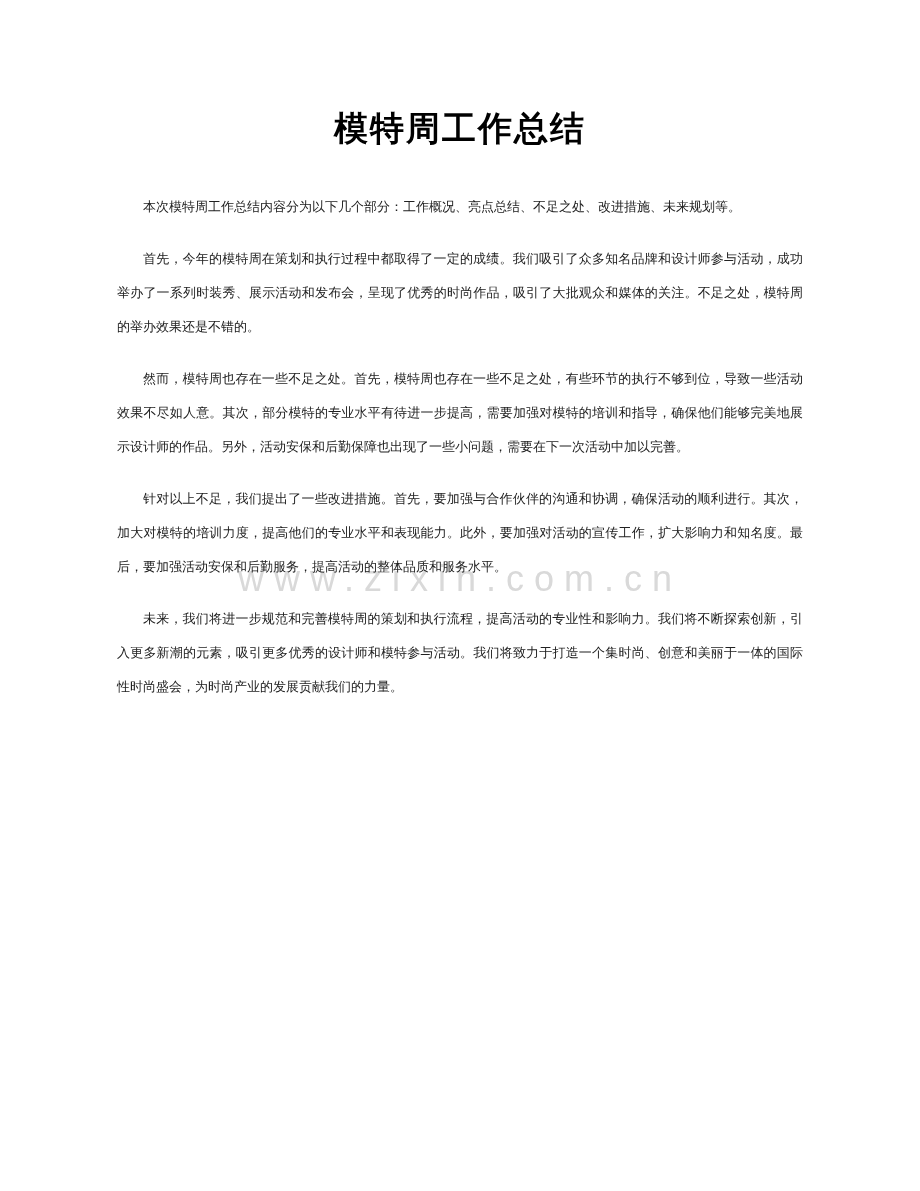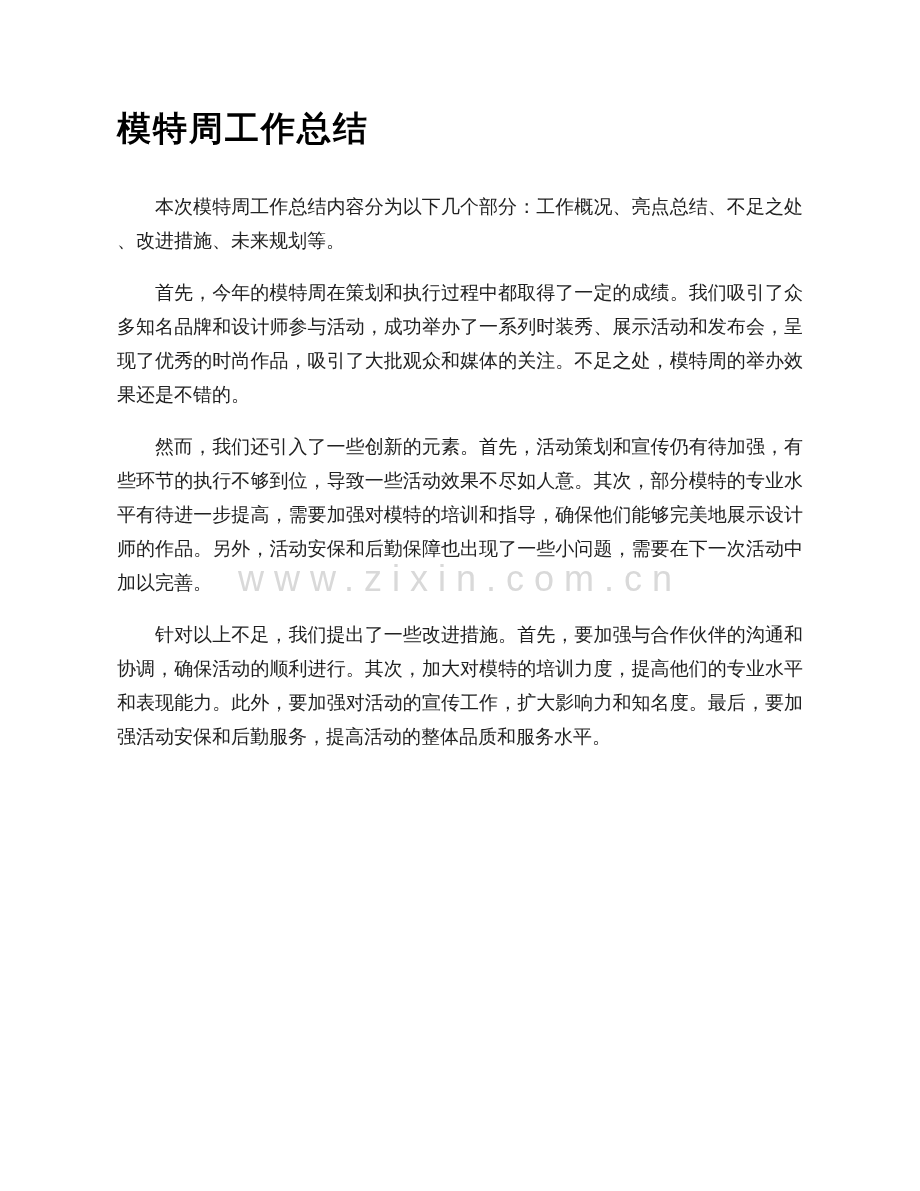--- a/index.html
+++ b/index.html
@@ -30,32 +30,32 @@
     white-space: nowrap;
     user-select: none;
   }
   .doc {
     position: relative;
     z-index: 1;
     padding: 0 117px;
   }
   .doc-title {
     margin: 106px 0 40px 0;
-    text-align: left;
+    text-align: center;
     font-family: "Liberation Sans", sans-serif;
     font-weight: 700;
     font-size: 34px;
     line-height: 44px;
     color: var(--title-text, #000000);
     letter-spacing: 2px;
   }
   .doc-paragraph {
     margin: 0 0 18px 0;
     font-family: Liberation Sans, sans-serif;
-    font-size: 19px;
+    font-size: 13px;
     line-height: 34px;
     color: var(--body-text, #212121);
     text-align: justify;
     text-indent: 2em;
     line-break: anywhere;
   }
 </style>
 </head>
 <body>
 
@@ -65,19 +65,20 @@
 
   <div class="doc">
 
     <h1 class="doc-title">模特周工作总结</h1>
 
     <p class="doc-paragraph">本次模特周工作总结内容分为以下几个部分：工作概况、亮点总结、不足之处、改进措施、未来规划等。</p>
 
     <p class="doc-paragraph">首先，今年的模特周在策划和执行过程中都取得了一定的成绩。我们吸引了众多知名品牌和设计师参与活动，成功举办了一系列时装秀、展示活动和发布会，呈现了优秀的时尚作品，吸引了大批观众和媒体的关注。不足之处，模特周的举办效果还是不错的。</p>
 
 
-    <p class="doc-paragraph">然而，我们还引入了一些创新的元素。首先，活动策划和宣传仍有待加强，有些环节的执行不够到位，导致一些活动效果不尽如人意。其次，部分模特的专业水平有待进一步提高，需要加强对模特的培训和指导，确保他们能够完美地展示设计师的作品。另外，活动安保和后勤保障也出现了一些小问题，需要在下一次活动中加以完善。</p>
+    <p class="doc-paragraph">然而，模特周也存在一些不足之处。首先，模特周也存在一些不足之处，有些环节的执行不够到位，导致一些活动效果不尽如人意。其次，部分模特的专业水平有待进一步提高，需要加强对模特的培训和指导，确保他们能够完美地展示设计师的作品。另外，活动安保和后勤保障也出现了一些小问题，需要在下一次活动中加以完善。</p>
 
     <p class="doc-paragraph">针对以上不足，我们提出了一些改进措施。首先，要加强与合作伙伴的沟通和协调，确保活动的顺利进行。其次，加大对模特的培训力度，提高他们的专业水平和表现能力。此外，要加强对活动的宣传工作，扩大影响力和知名度。最后，要加强活动安保和后勤服务，提高活动的整体品质和服务水平。</p>
 
+    <p class="doc-paragraph">未来，我们将进一步规范和完善模特周的策划和执行流程，提高活动的专业性和影响力。我们将不断探索创新，引入更多新潮的元素，吸引更多优秀的设计师和模特参与活动。我们将致力于打造一个集时尚、创意和美丽于一体的国际性时尚盛会，为时尚产业的发展贡献我们的力量。</p>
 
   </div>
 </div>
 
 </body></html>

